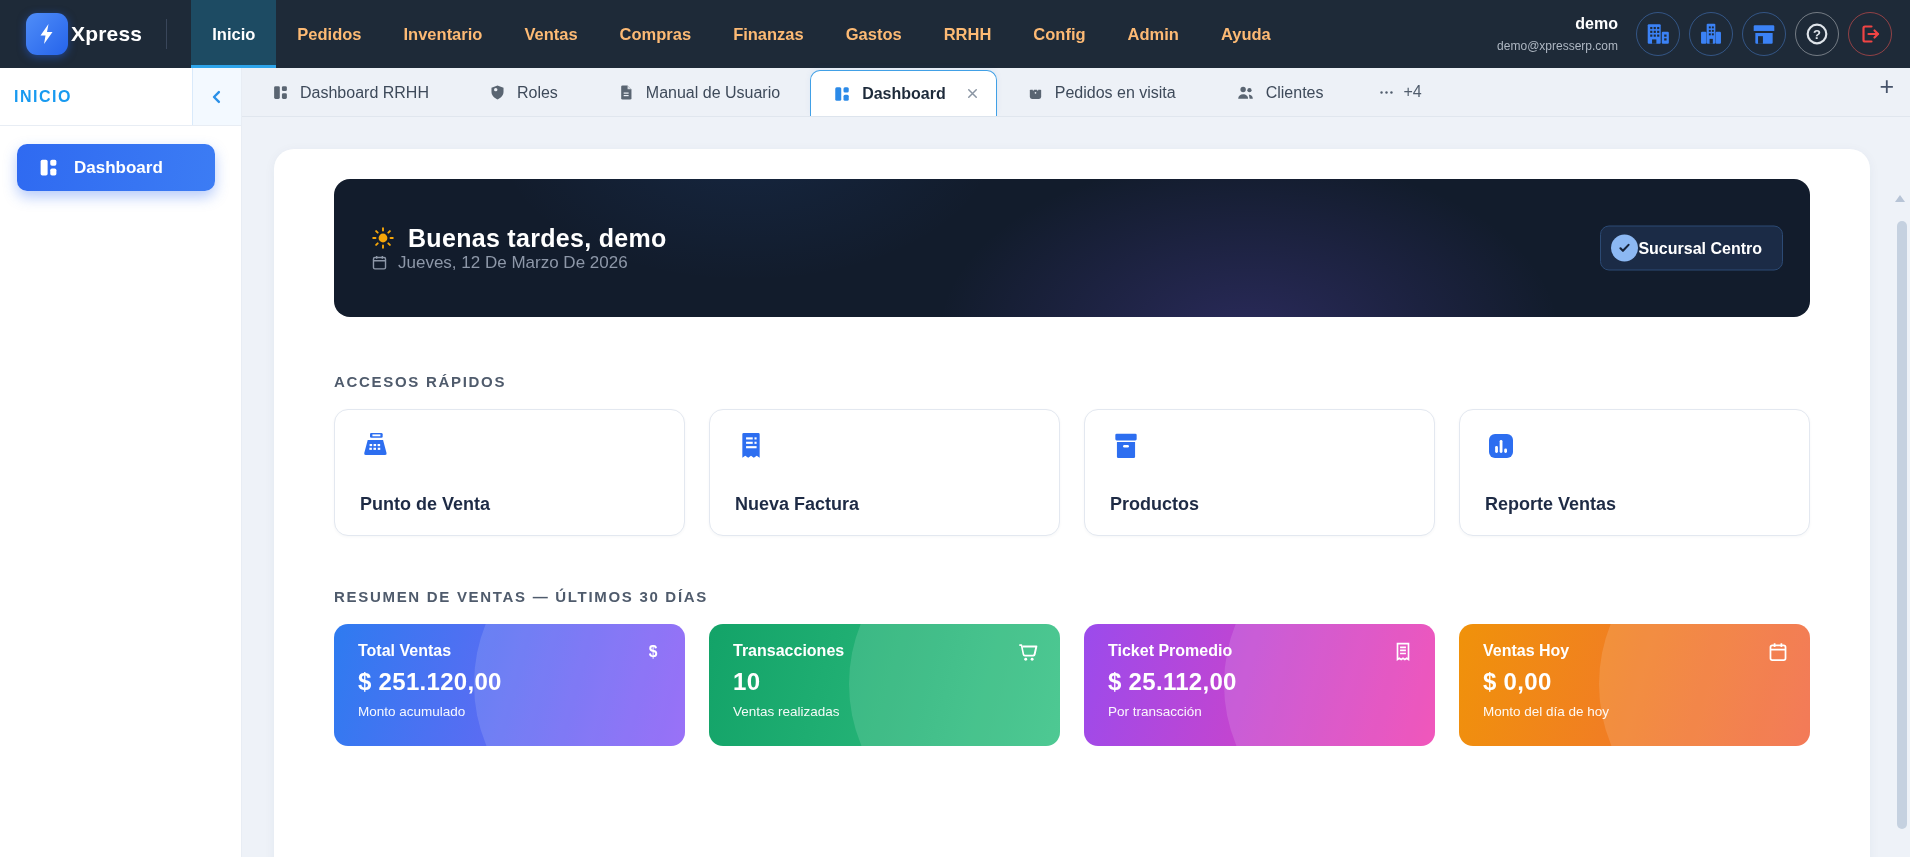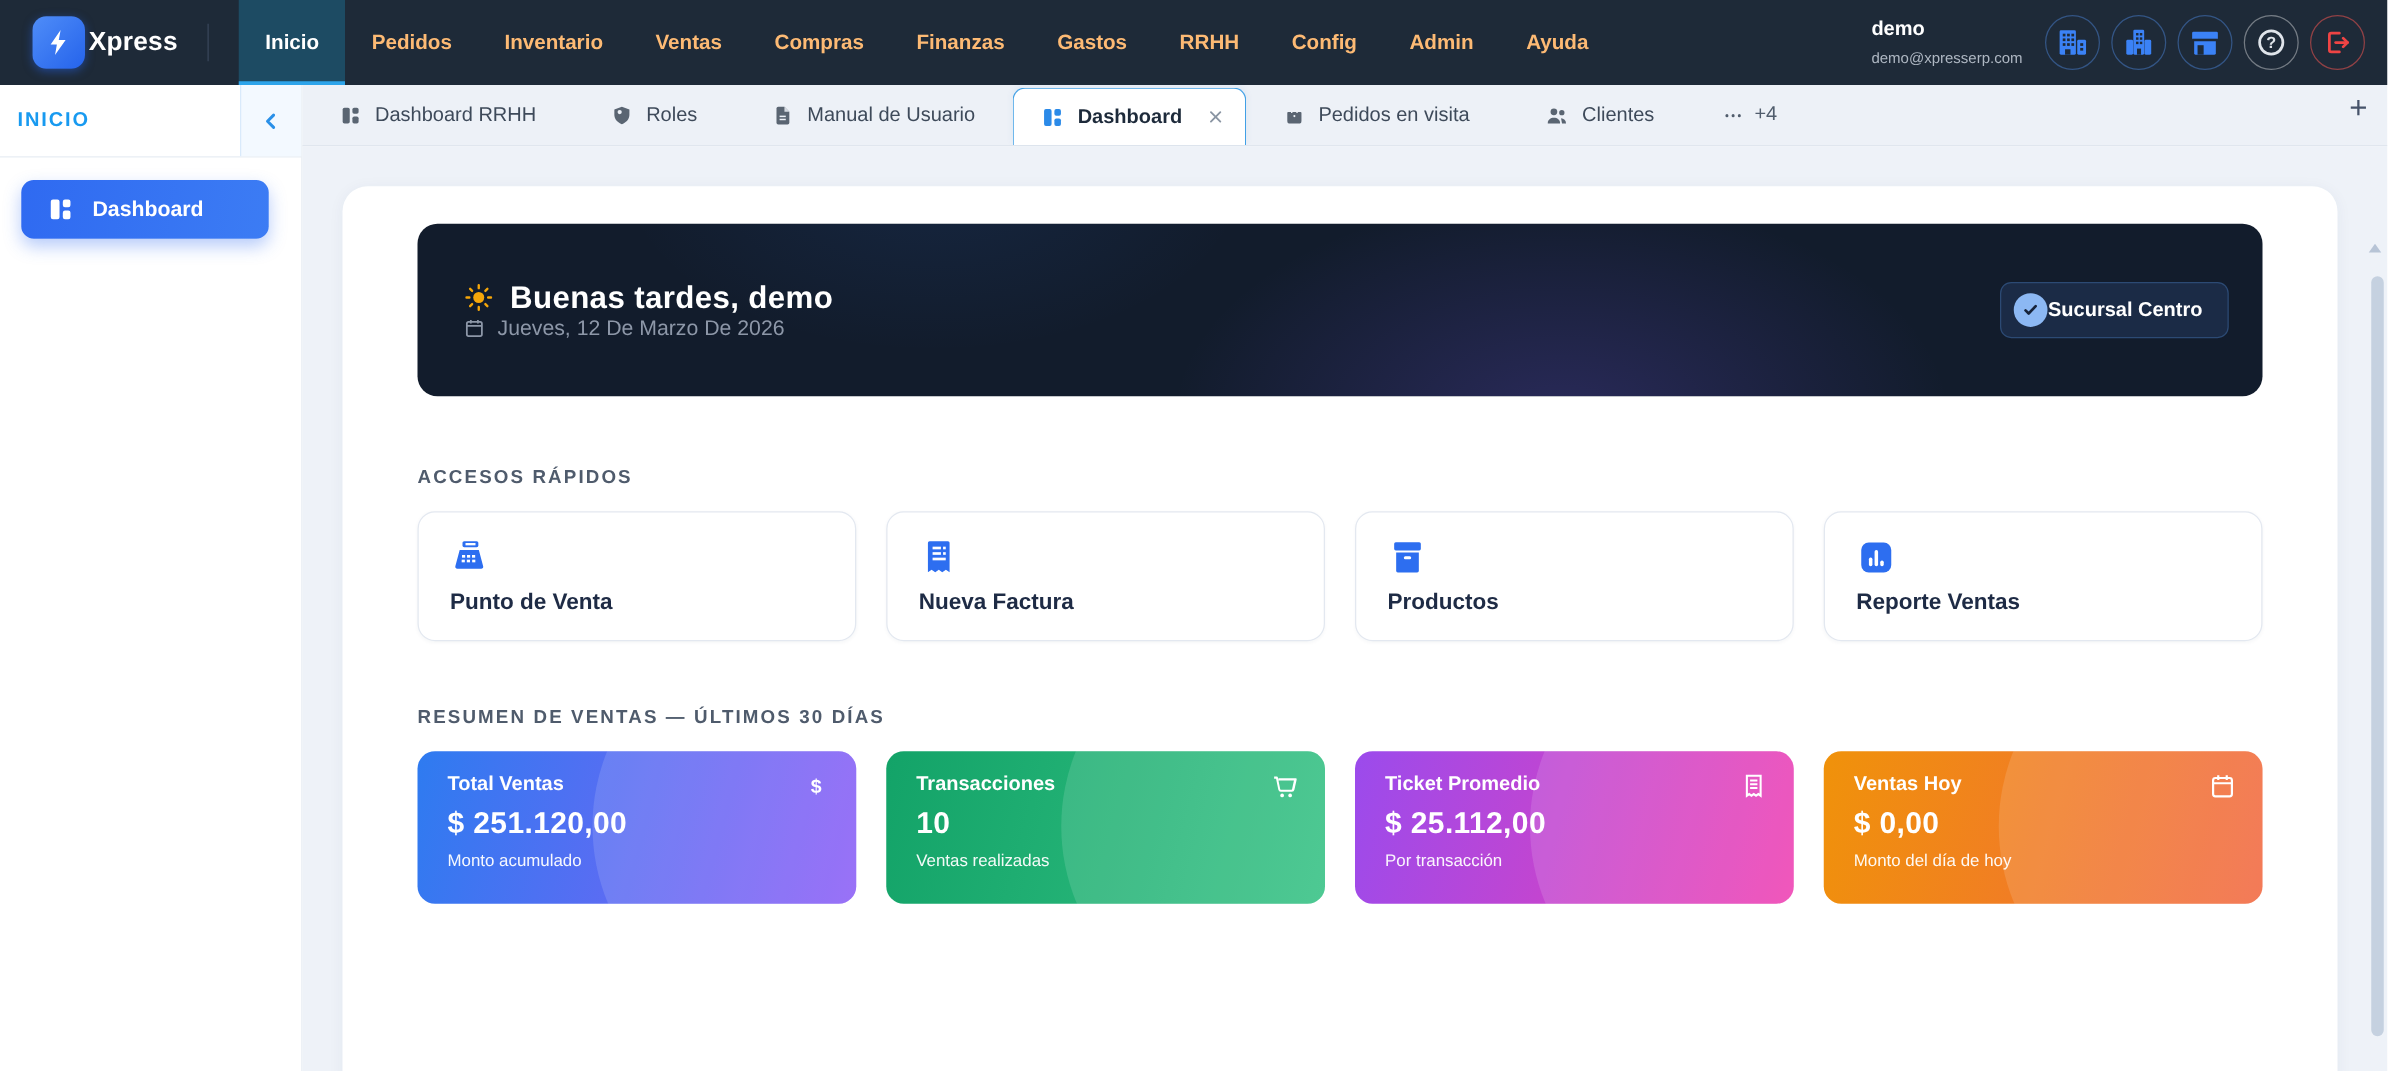--- a/index.html
+++ b/index.html
@@ -15,21 +15,21 @@
     box-shadow:0 2px 8px rgba(37,99,235,.5); }
   .brand-name { font-size:21px; font-weight:bold; letter-spacing:.2px; }
   .topbar-divider { width:1px; background:#39465a; margin:19px 24px 19px 4px; }
   .main-nav { display:flex; align-items:stretch; }
   .nav-item { display:flex; align-items:center; padding:0 21px; color:#fdba74;
     font-weight:bold; font-size:16.5px; position:relative; cursor:pointer; white-space:nowrap; }
   .nav-item.active { background:#1d4b63; color:#fff; }
   .nav-item.active::after { content:""; position:absolute; left:0; right:0; bottom:0;
     height:3px; background:#2da4ea; }
   .topbar-right { margin-left:auto; display:flex; align-items:center; gap:9px; padding-right:18px; }
-  .user-meta { margin-right:9px; }
+  .user-meta { text-align:right; margin-right:9px; }
   .user-name { font-size:16px; font-weight:bold; }
   .user-email { font-size:12px; color:#aeb7c2; margin-top:6px; }
   .icon-btn { width:44px; height:44px; border-radius:50%; flex:0 0 auto;
     display:flex; align-items:center; justify-content:center;
     border:1px solid rgba(77,138,226,.45); background:transparent; cursor:pointer; }
   .icon-btn.help { border-color:rgba(255,255,255,.38); }
   .icon-btn.logout { border-color:rgba(239,83,80,.55); }
 
   
   .app-body { display:flex; height:789px; }
@@ -84,21 +84,21 @@
     border:1px solid #2c4a74; border-radius:9px; padding:8px 20px 8px 10px;
     color:#fff; font-weight:bold; font-size:16px; cursor:pointer; }
   .check-circle { width:27px; height:27px; border-radius:50%; background:#8cb8f3;
     display:flex; align-items:center; justify-content:center; }
 
   .section-title { color:#4f5b6c; font-weight:bold; font-size:15px; letter-spacing:1.7px; }
   .sec-qa { margin-top:56px; }
   .sec-sum { margin-top:52px; }
 
   .grid4 { display:grid; grid-template-columns:repeat(4,1fr); gap:24px; margin-top:19px; }
-  .qa-card { background:#fff; border:1px solid #e3e8f0; border-radius:14px; height:104px;
+  .qa-card { background:#fff; border:1px solid #e3e8f0; border-radius:14px; height:127px;
     padding:20px 25px; display:flex; flex-direction:column; justify-content:space-between;
     cursor:pointer; box-shadow:0 1px 3px rgba(25,40,70,.04); }
   .qa-icon { color:#2d6ef0; display:flex; }
   .qa-title { font-size:18px; font-weight:bold; color:#1e2b45; }
 
   .stat-card { height:122px; border-radius:14px; position:relative; overflow:hidden;
     color:#fff; padding:18px 24px; cursor:default; }
   .stat-card::after { content:""; position:absolute; width:320px; height:320px;
     border-radius:50%; background:rgba(255,255,255,.13); top:-100px; left:40%; }
   .stat-label { font-size:16px; font-weight:bold; position:relative; z-index:1; }

